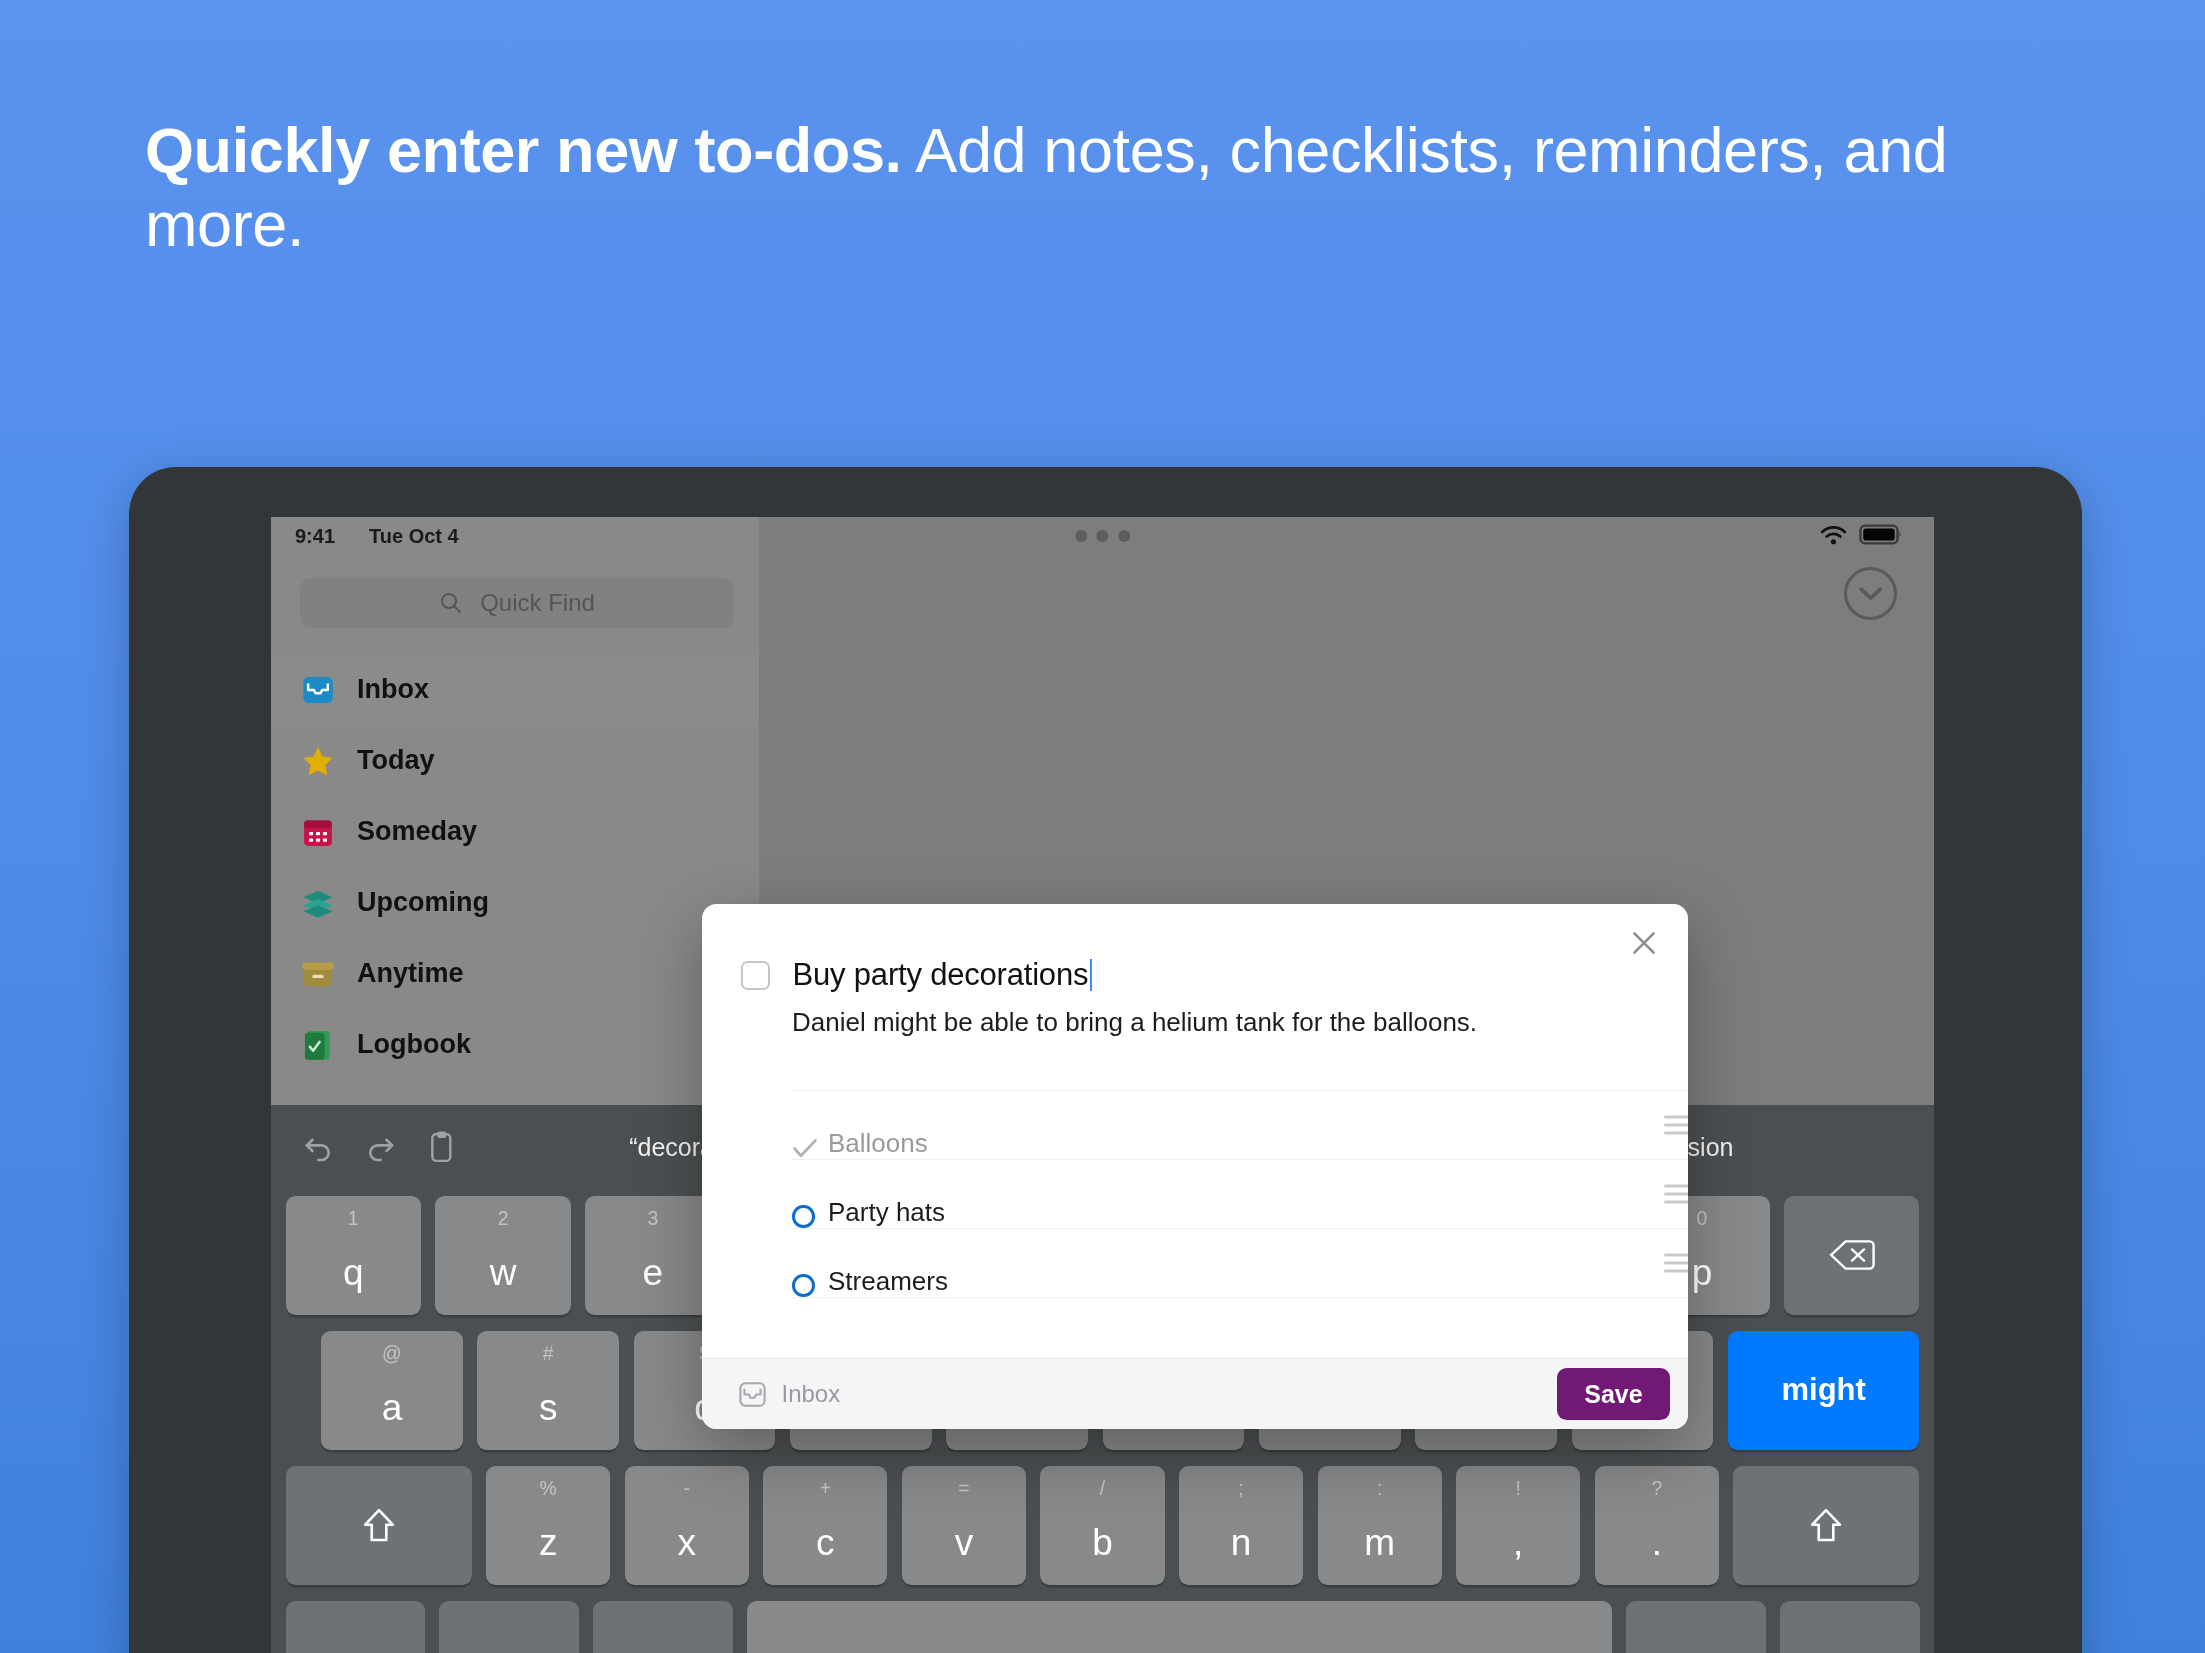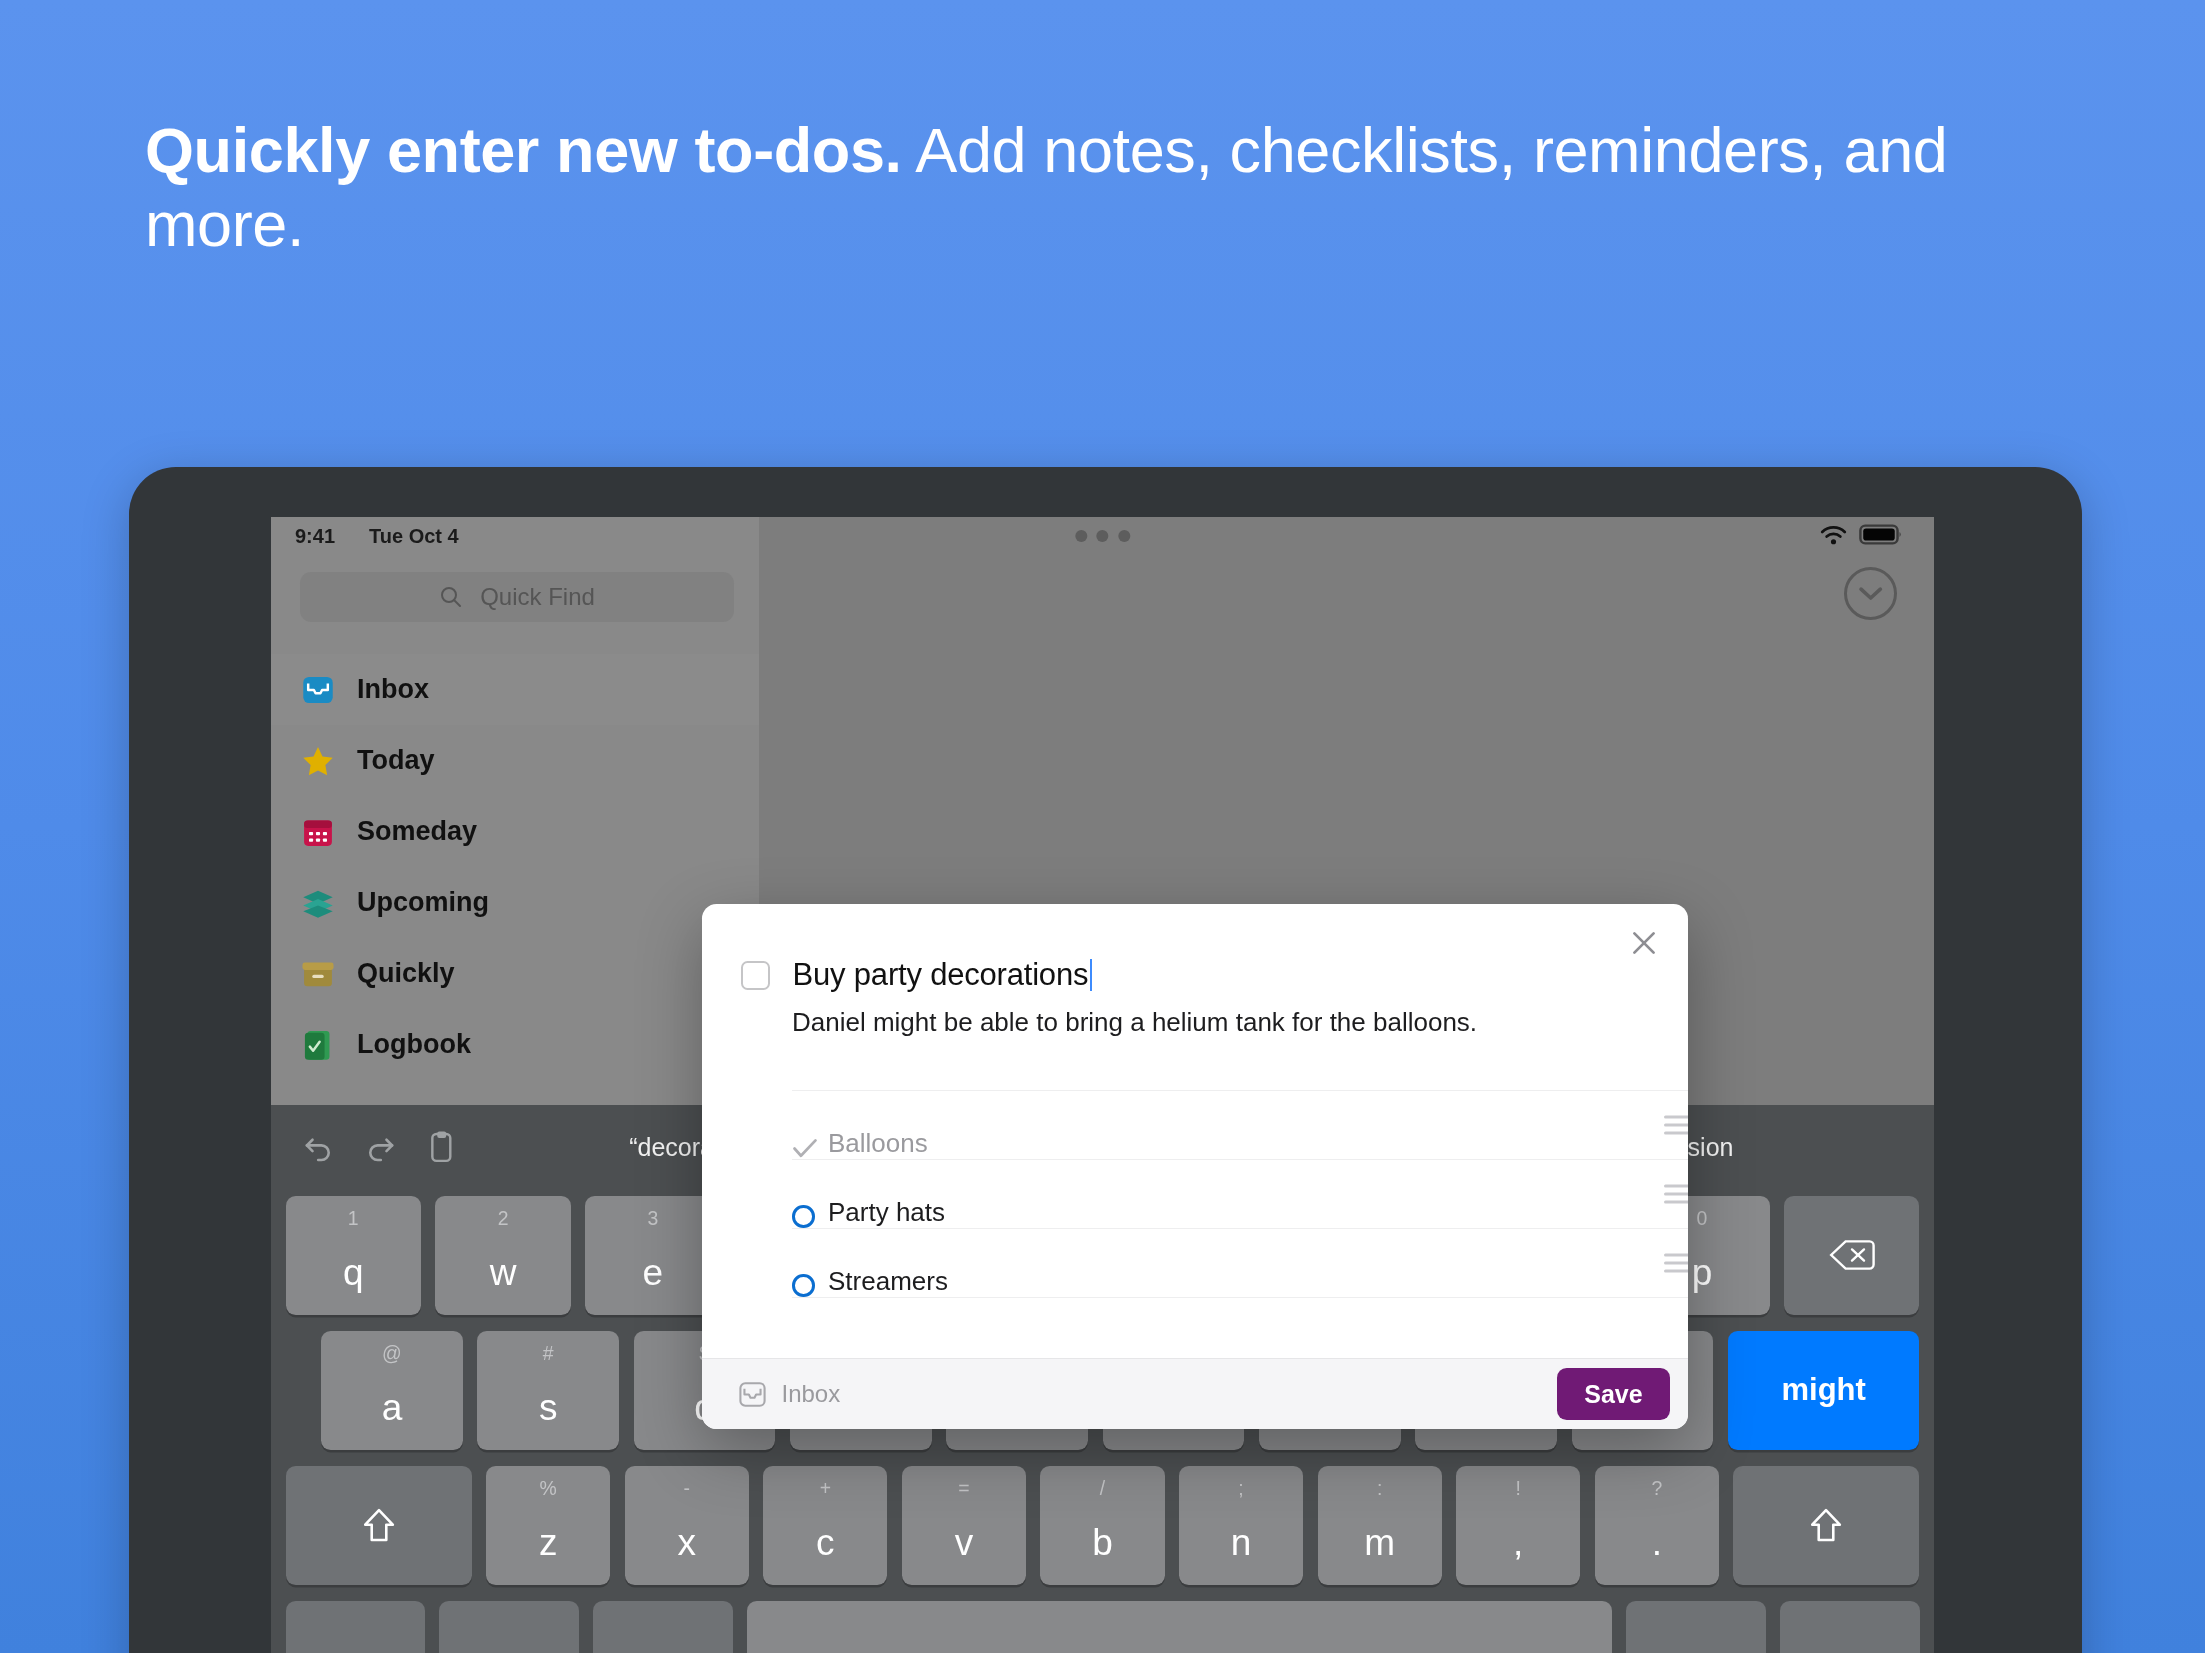--- a/index.html
+++ b/index.html
@@ -84,21 +84,21 @@
     position: absolute; left: 50%; top: 13px;
     transform: translateX(-50%);
     display: flex; gap: 9.7px;
   }
   .dots3 i {
     width: 12px; height: 12px; border-radius: 50%;
     background: #5d5d5d; display: block;
   }
 
   .quickfind {
-    position: absolute; left: 29px; top: 55px;
+    position: absolute; left: 29px; top: 61px;
     width: 434px; height: 50px;
     background: rgba(125,125,125,0.62);
     border-radius: 11.3px;
     display: flex; align-items: center; justify-content: center;
     gap: 17px;
     color: #555; font-size: 24px;
   }
 
   .nav { position: absolute; left: 0; top: 137px; width: 100%; }
   .nav-item {
@@ -325,21 +325,21 @@
           </div>
 
           <div class="nav-item">
             <span class="nav-ico">
               <svg width="36" height="36" viewBox="0 0 44 44">
                 <rect x="5" y="13" width="34" height="24" rx="4" fill="#a08a3c"></rect>
                 <rect x="3" y="8" width="38" height="9" rx="3" fill="#b89c47"></rect>
                 <rect x="15" y="23" width="14" height="4" rx="2" fill="#e8dfc0"></rect>
               </svg>
             </span>
-            <span>Quickly</span>
+            <span>Anytime</span>
           </div>
 
           <div class="nav-item">
             <span class="nav-ico">
               <svg width="36" height="36" viewBox="0 0 44 44">
                 <rect x="9" y="5" width="27" height="35" rx="4" fill="#2f9a52"></rect>
                 <rect x="6" y="7" width="24" height="33" rx="4" fill="#1f7a3d"></rect>
                 <path d="M12 24 l4 5 l8 -11" fill="none" stroke="#cfeccf" stroke-width="3" stroke-linecap="round" stroke-linejoin="round"></path>
               </svg>
             </span>

